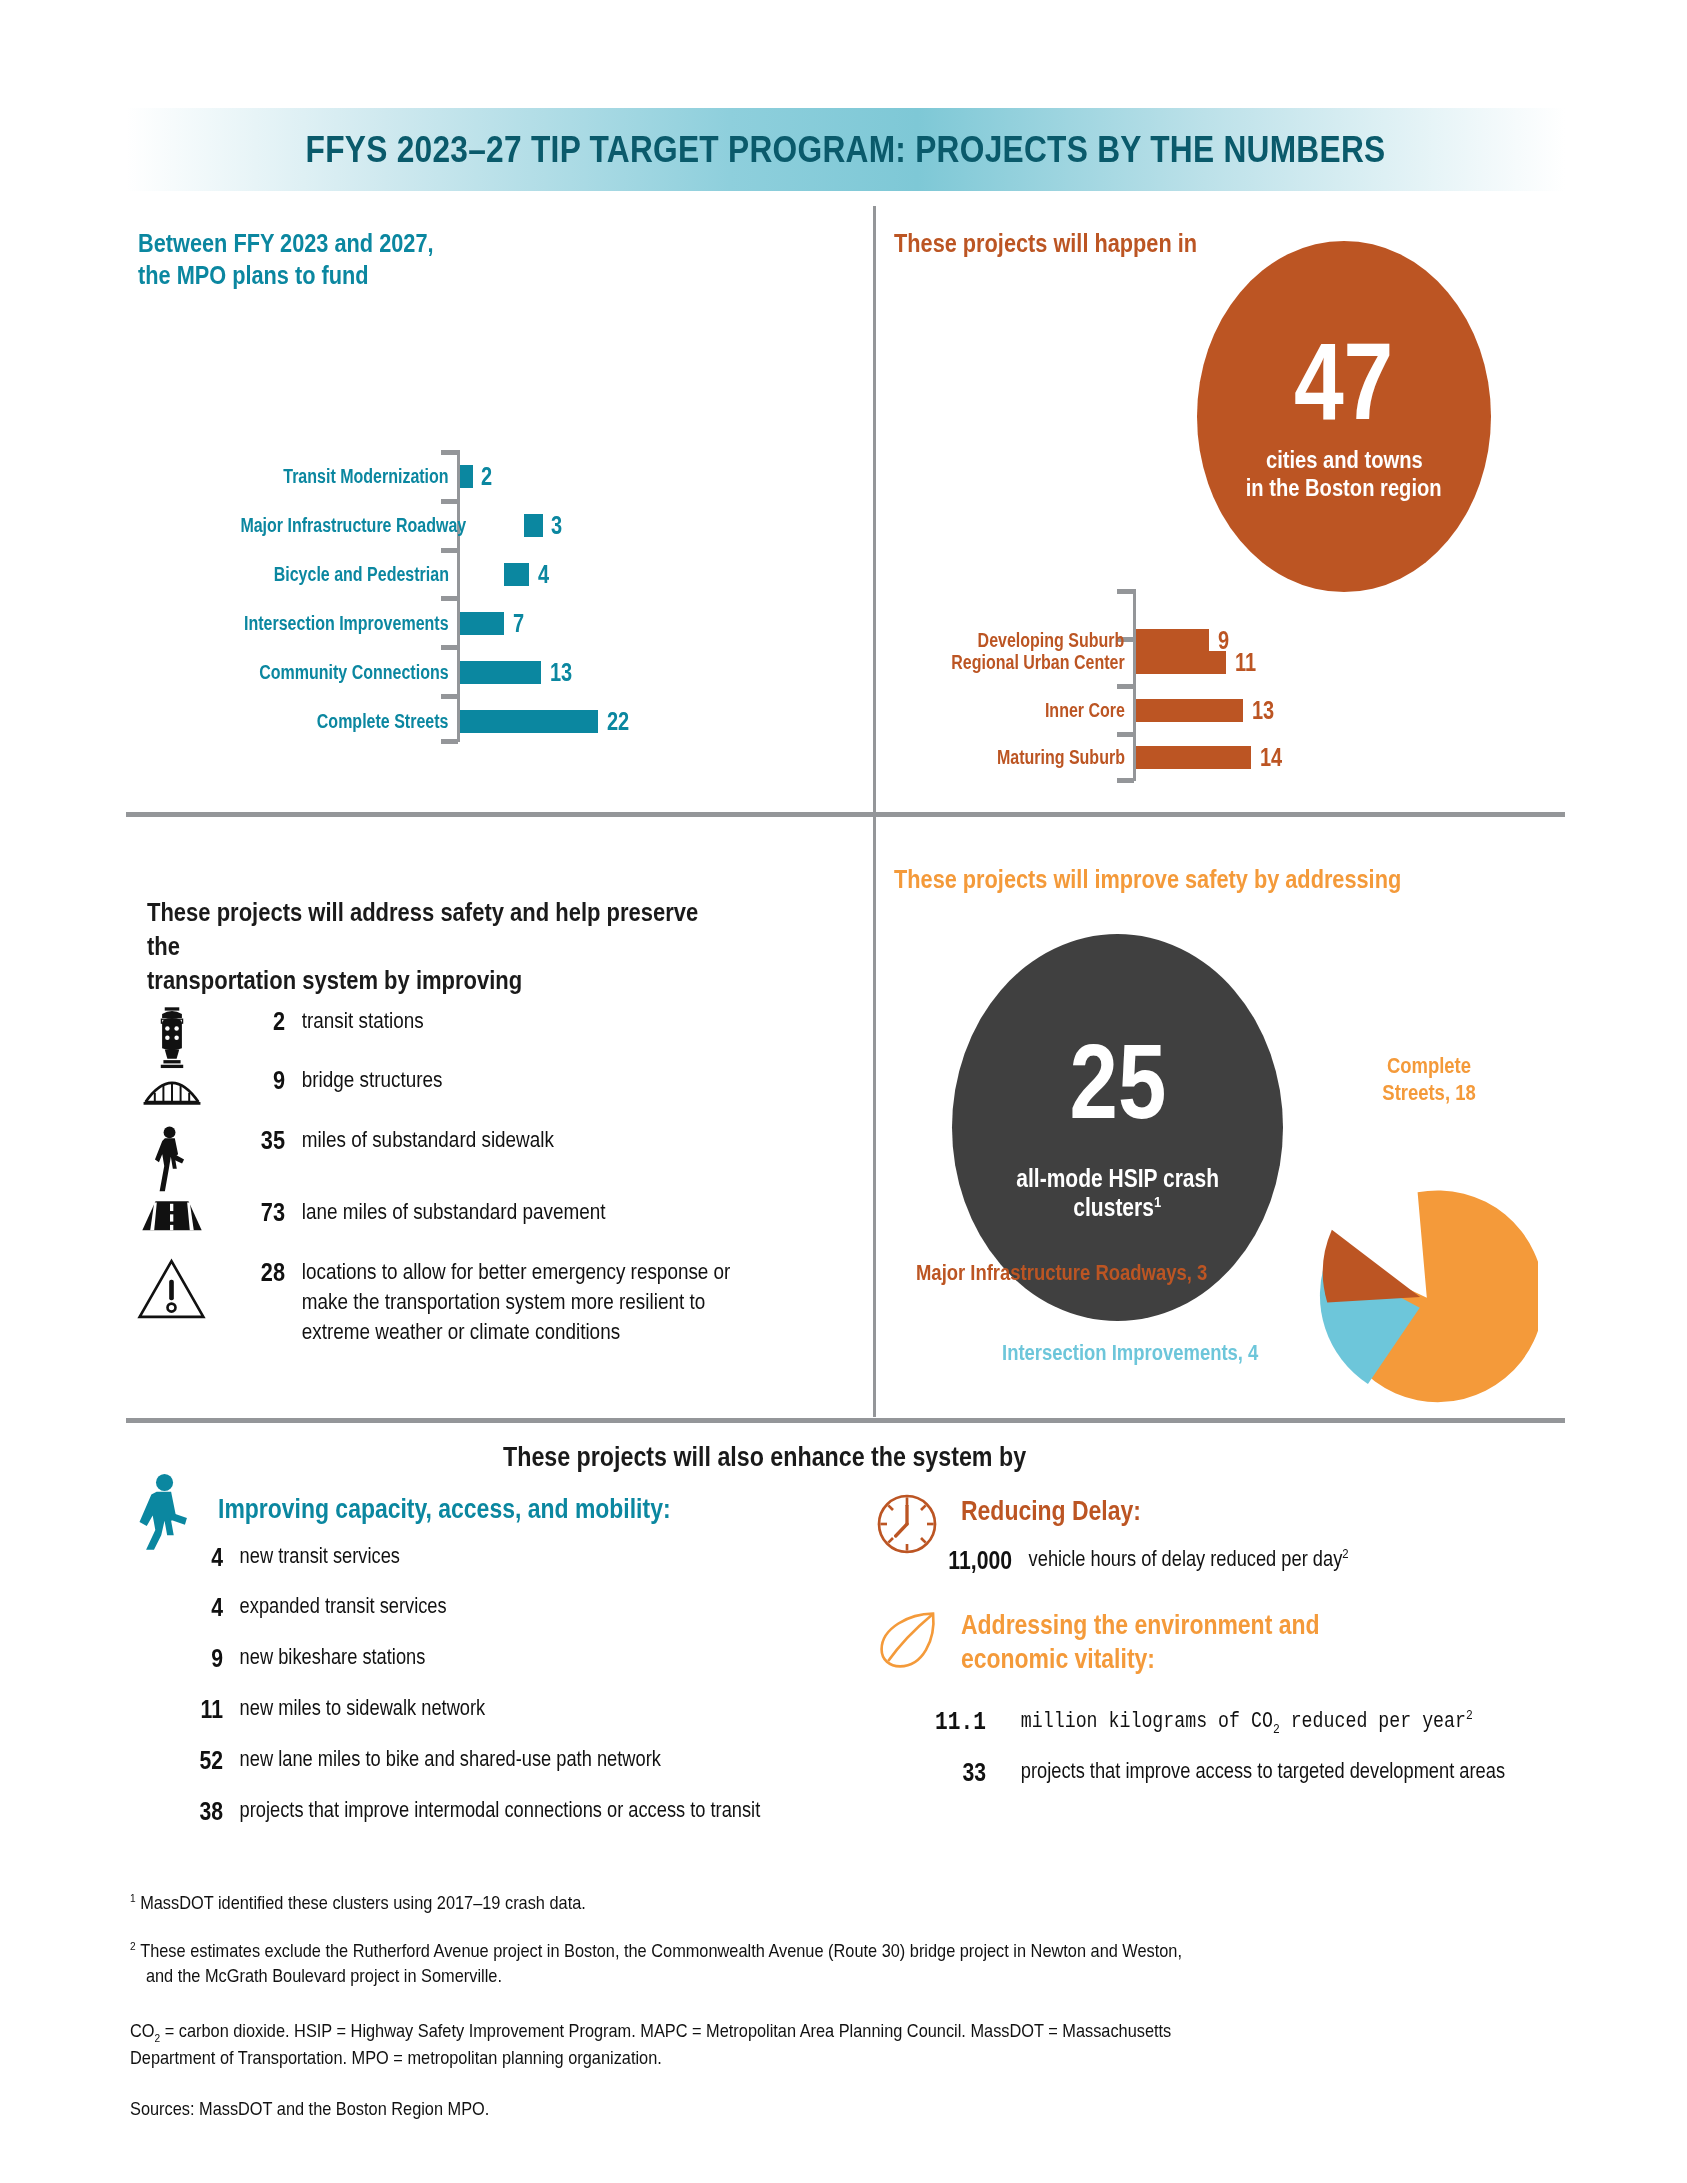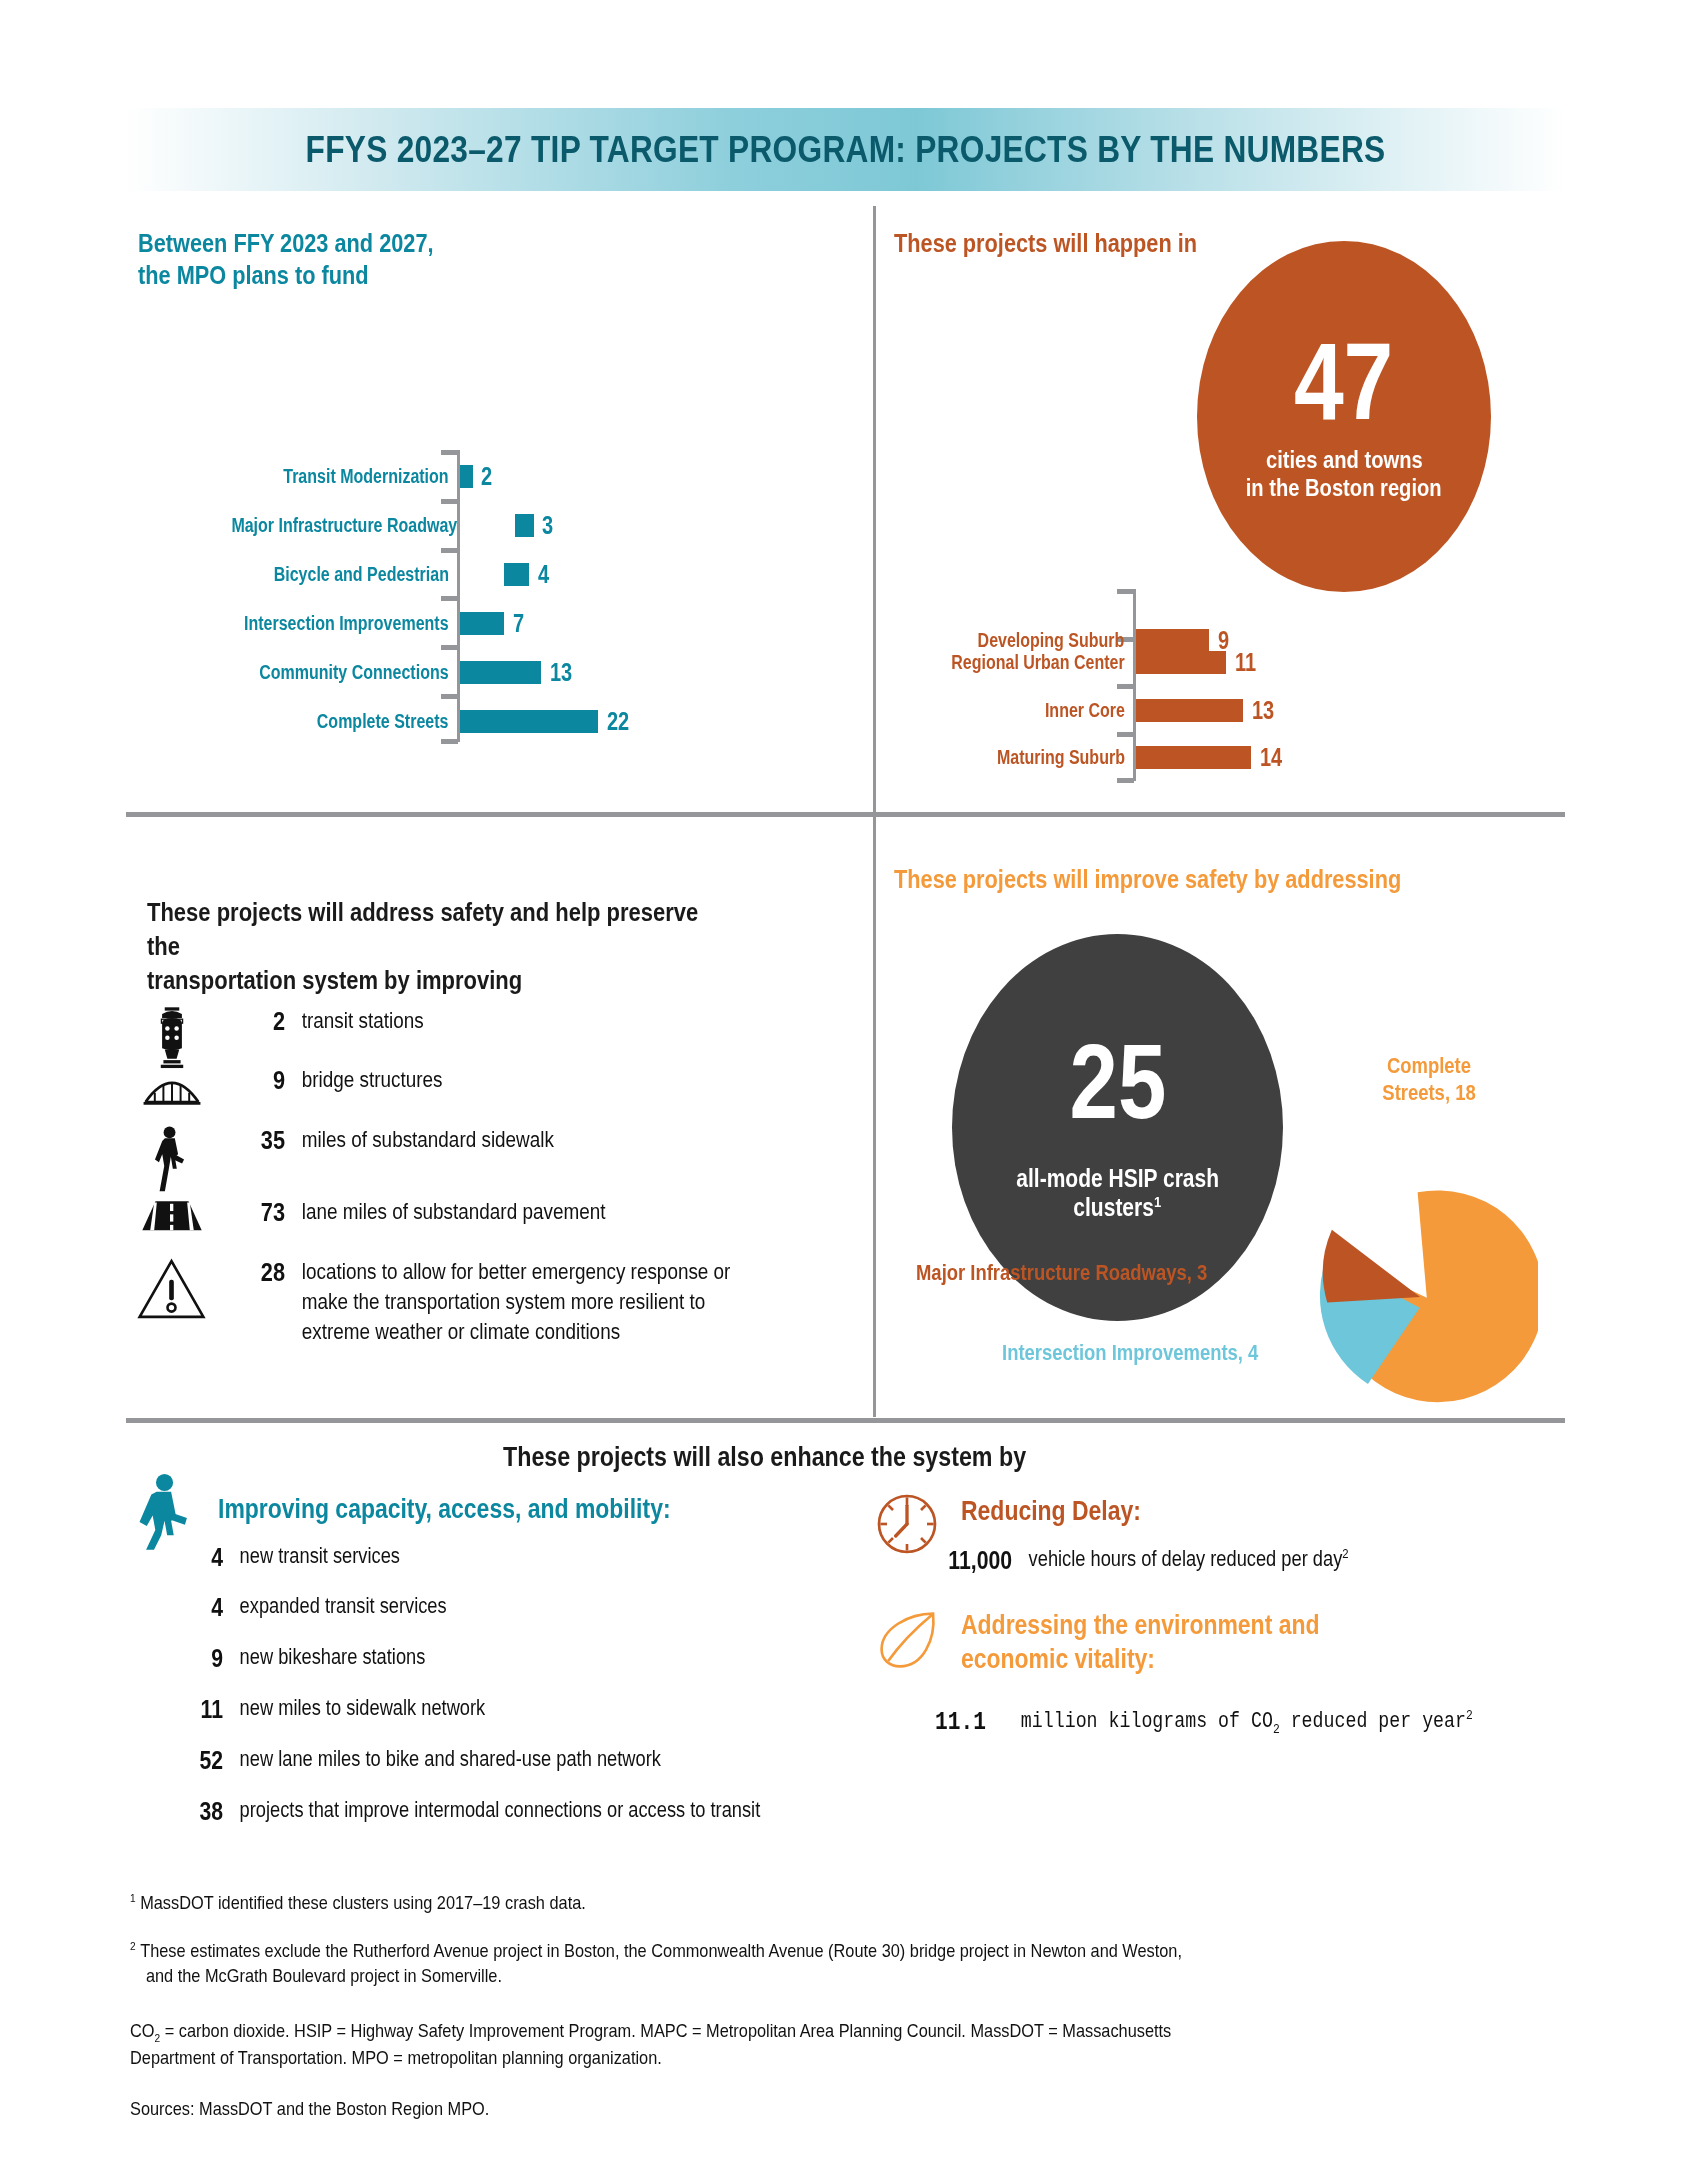--- a/index.html
+++ b/index.html
@@ -133,21 +133,21 @@
     <div class="tick" style="left:-16px; top:146px;"></div>
     <div class="tick" style="left:-16px; top:195px;"></div>
     <div class="tick" style="left:-16px; top:244px;"></div>
     <div class="tick" style="left:-16px; top:289px;"></div>
 
     <div class="barrow" style="position:absolute; left:3.3px; top:12px;">
       <span class="barlabel" style="color:#0b87a0;">Transit Modernization</span>
       <div class="bar" style="width:12.6px; background:#0b87a0;"></div>
       <span class="barval" style="color:#0b87a0;">2</span>
     </div>
-    <div class="barrow" style="position:absolute; left:12px; top:61px;padding-left:46px;">
+    <div class="barrow" style="position:absolute; left:21px; top:61px;padding-left:46px;">
       <span class="barlabel" style="color:#0b87a0;">Major Infrastructure Roadway</span>
       <div class="bar" style="width:18.5px; background:#0b87a0;"></div>
       <span class="barval" style="color:#0b87a0;">3</span>
     </div>
     <div class="barrow" style="position:absolute; left:3.3px; top:110px;padding-left:44px;">
       <span class="barlabel" style="color:#0b87a0;">Bicycle and Pedestrian</span>
       <div class="bar" style="width:25px; background:#0b87a0;"></div>
       <span class="barval" style="color:#0b87a0;">4</span>
     </div>
     <div class="barrow" style="position:absolute; left:3.3px; top:159px;">
@@ -401,20 +401,24 @@
     <div class="headline-orange" style="font-size:28px;">Addressing the environment and</div>
     <div class="headline-orange" style="font-size:28px;">economic vitality:</div>
   </div>
 
   <div class="blist-row" style="position:absolute; left:880px; top:1707px; width:748px;font-family:Liberation Mono, monospace;">
     <div class="blist-num" style="width:106px;">11.1</div>
     <div class="blist-txt" style="padding-left:42px;">
       <span>million kilograms of CO</span><sub>2</sub><span> reduced per year</span><sup>2</sup>
     </div>
   </div>
+  <div class="blist-row" style="position:absolute; left:880px; top:1757px; width:748px;">
+    <div class="blist-num" style="width:106px;">33</div>
+    <div class="blist-txt" style="padding-left:42px; max-width:662px;">projects that improve access to targeted development areas</div>
+  </div>
 
   <div class="fn" style="left:130px; top:1890px;">
     <sup>1</sup>&nbsp;<span>MassDOT identified these clusters using 2017–19 crash data.</span>
   </div>
 
   <div class="fn" style="left:130px; top:1938px;">
     <div><sup>2</sup>&nbsp;<span>These estimates exclude the Rutherford Avenue project in Boston, the Commonwealth Avenue (Route 30) bridge project in Newton and Weston,</span></div>
     <div style="padding-left:18.5px;">and the McGrath Boulevard project in Somerville.</div>
   </div>
 

